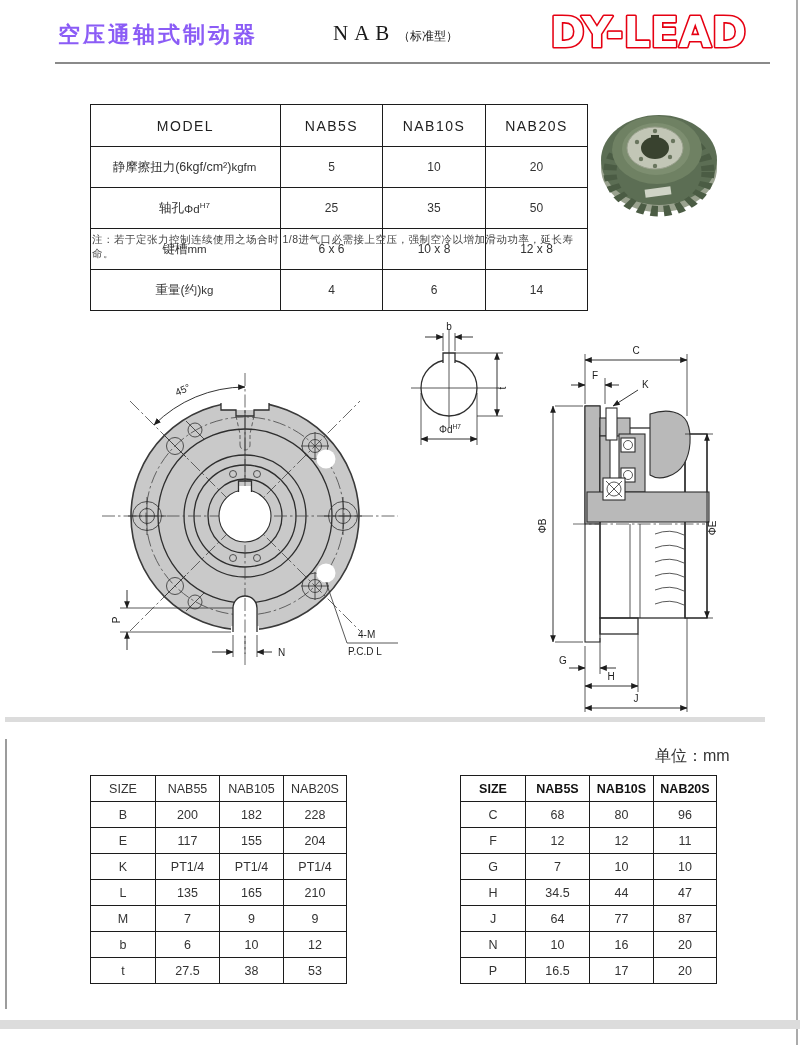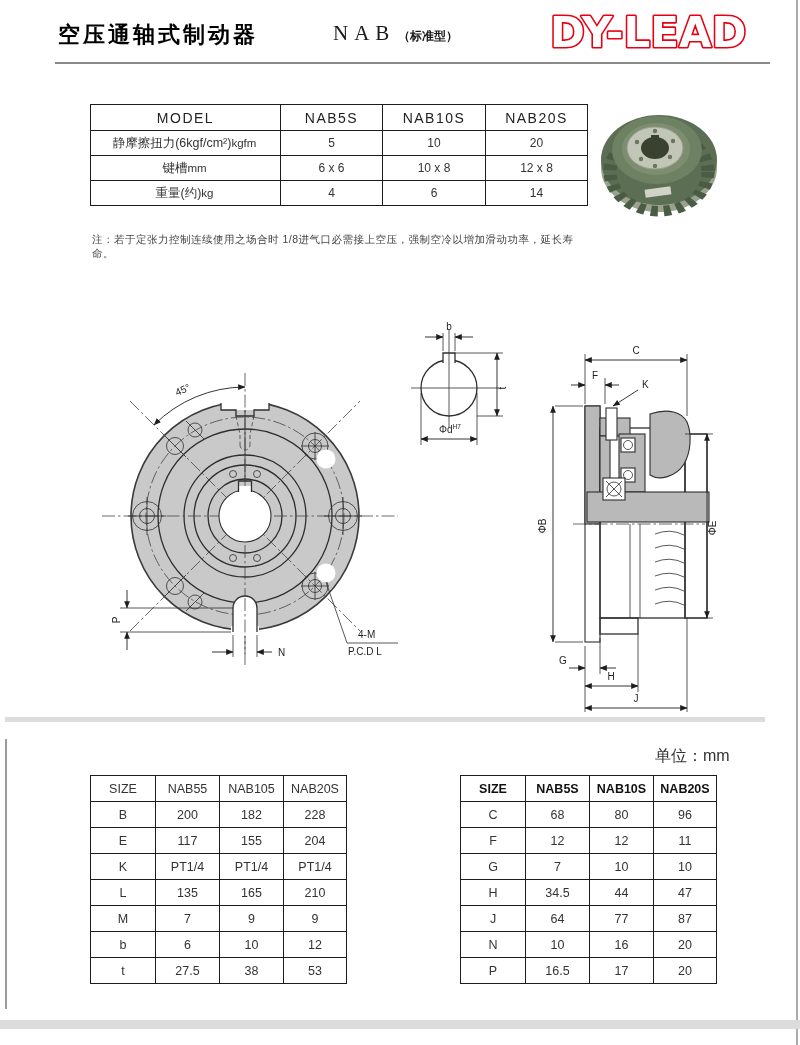--- a/index.html
+++ b/index.html
@@ -1,35 +1,35 @@
 <!DOCTYPE html>
 <html><head>
 <meta charset="utf-8">
 <style>
   html,body{margin:0;padding:0;background:#fff;}
   .page{position:relative;width:800px;height:1045px;background:#fff;overflow:hidden;
         font-family:"Liberation Sans",sans-serif;color:#222;}
 
   
-  .title-cn{position:absolute;left:58px;top:20px;font-size:22px;font-weight:700;letter-spacing:3px;color:#000000;}
+  .title-cn{position:absolute;left:58px;top:20px;font-size:22px;font-weight:700;letter-spacing:3px;color:#8b5cf6;}
   .model-en{position:absolute;left:333px;top:21px;font-family:"Liberation Serif",serif;font-size:21px;letter-spacing:6px;color:#1a1a1a;}
-  .model-note{position:absolute;left:398px;top:28px;font-size:12px;color:#1a1a1a;font-weight:bold;}
+  .model-note{position:absolute;left:398px;top:28px;font-size:12px;color:#1a1a1a;}
   .brand{position:absolute;left:548px;top:4px;}
   .header-rule{position:absolute;left:55px;top:62px;width:715px;height:2px;background:#8a8a8a;}
 
   
   .right-border{position:absolute;left:796px;top:0;width:2px;height:1045px;background:#ababab;}
   .left-border{position:absolute;left:5px;top:739px;width:2px;height:270px;background:#9c9c9c;}
   .divider{position:absolute;left:5px;top:717px;width:760px;height:5px;background:#dcdcdc;}
   .bottom-bar{position:absolute;left:0;top:1020px;width:800px;height:9px;background:#dcdcdc;}
 
   
   table{border-collapse:collapse;table-layout:fixed;}
   .spec{position:absolute;left:90px;top:104px;width:497px;}
-  .spec td{border:1.6px solid #1c1c1c;height:24px;text-align:center;font-size:12px;color:#333;padding:0;}
+  .spec td{border:1.6px solid #1c1c1c;height:24px;text-align:center;font-size:12px;color:#333;padding:8px;}
   .spec .hdr{font-size:14px;letter-spacing:1.5px;color:#222;height:25px;}
   .spec .lblcell{text-align:left;}
   .lblwrap{display:flex;justify-content:center;align-items:center;padding:0 8px 0 6px;font-size:12.5px;}
   .lblwrap .unit{font-size:11.5px;}
 
   .note{position:absolute;left:92px;top:233px;width:500px;font-size:10.5px;color:#444;letter-spacing:.5px;}
 
   .dims-heading{position:absolute;left:0;top:281px;width:800px;text-align:center;
     font-size:15px;letter-spacing:2.5px;color:#222;}
 
@@ -89,20 +89,31 @@
     <tr>
       <td class="lblcell">
         <div class="lblwrap">
               <span>静摩擦扭力(6kgf/cm²)</span>
               <span class="unit">kgfm</span>
             </div>
           </td>
       <td>5</td>
       <td>10</td>
       <td>20</td>
+    </tr>
+    <tr>
+      <td class="lblcell">
+        <div class="lblwrap">
+              <span>轴孔</span>
+              <span class="unit"><span>Φd</span><sup style="font-size:8px">H7</sup></span>
+            </div>
+          </td>
+      <td>25</td>
+      <td>35</td>
+      <td>50</td>
     </tr>
     <tr>
       <td class="lblcell">
         <div class="lblwrap">
               <span>键槽</span>
               <span class="unit">mm</span>
             </div>
           </td>
       <td>6 x 6</td>
       <td>10 x 8</td>

